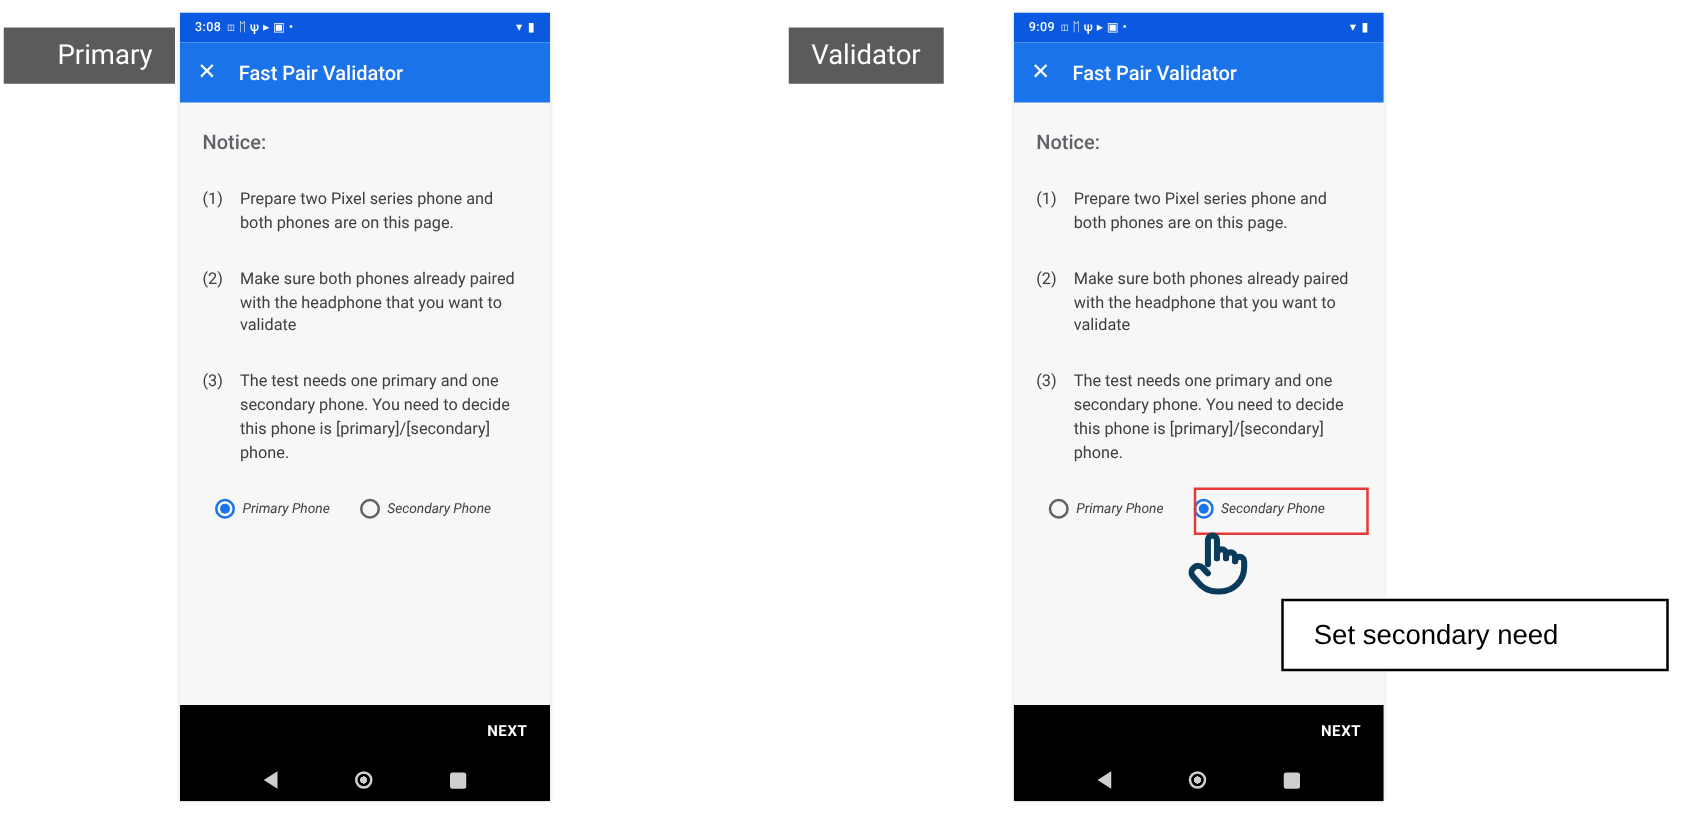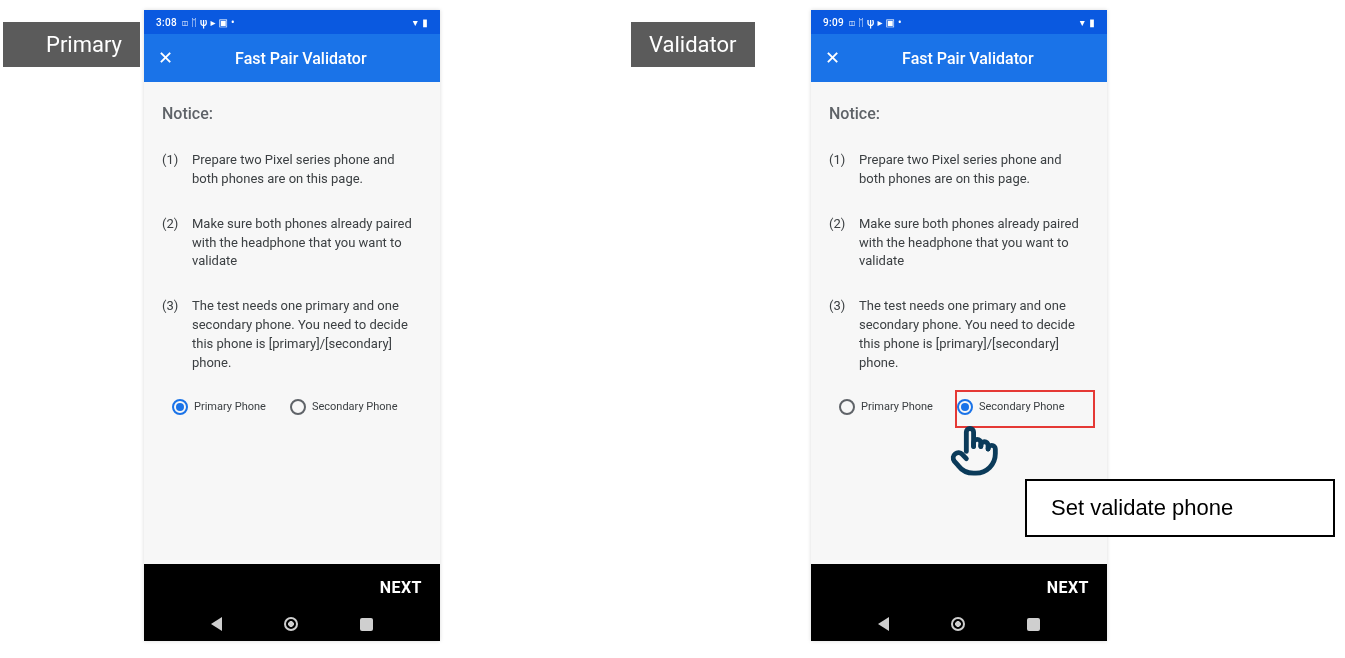--- a/index.html
+++ b/index.html
@@ -53,21 +53,20 @@
   }
   .close-x {
     font-size: 18px;
     font-weight: 300;
     cursor: pointer;
     line-height: 1;
   }
   .app-title {
     font-size: 16px;
     font-weight: 500;
-    margin-left: 44px;
   }
   .content {
     flex: 1;
     padding: 22px 18px 0 18px;
     color: #3c4043;
     overflow: hidden;
   }
   .notice-h {
     color: #5f6368;
     font-size: 16px;
@@ -81,20 +80,21 @@
     line-height: 1.45;
     margin-bottom: 26px;
     color: #3c4043;
   }
   .step .num { flex: 0 0 20px; }
   .radio-row {
     display: flex;
     gap: 24px;
     margin-top: 22px;
     padding-left: 10px;
+    font-style: italic;
   }
   .radio-item {
     display: flex;
     align-items: center;
     gap: 6px;
     font-size: 11px;
     cursor: pointer;
   }
   .radio {
     width: 16px;
@@ -118,21 +118,21 @@
   .bottom-bar {
     background: #000;
     color: #fff;
     height: 77px;
     position: relative;
   }
   .next-btn {
     position: absolute;
     top: 14px;
     right: 18px;
-    font-size: 16px;
+    font-size: 12px;
     font-weight: 700;
     letter-spacing: 0.5px;
     cursor: pointer;
   }
   .nav-row {
     position: absolute;
     bottom: 10px;
     left: 0; right: 0;
     display: flex;
     justify-content: space-around;
@@ -288,13 +288,13 @@
 
 <div class="pointer-icon" style="left:947px; top:420px;">
   <svg width="58" height="58" viewBox="0 0 24 24" fill="none" stroke="#0b3b5a" stroke-width="2" stroke-linecap="round" stroke-linejoin="round">
     <path d="M8 13V5a1.5 1.5 0 0 1 3 0v6"></path>
     <path d="M11 11V9.5a1.5 1.5 0 0 1 3 0V11"></path>
     <path d="M14 11v-.5a1.5 1.5 0 0 1 3 0V12"></path>
     <path d="M17 12a1.5 1.5 0 0 1 3 0v2a8 8 0 0 1-8 8h-1a8 8 0 0 1-6.4-3.2L3 17c-.7-1-.5-2.3.4-3 .9-.7 2.1-.6 2.9.2L8 16"></path>
   </svg>
 </div>
 
-<div class="callout" style="left:1025px; top:479px; width:310px;">Set validate phone</div>
+<div class="callout" style="left:1025px; top:479px; width:310px;">Set secondary need</div>
 
 </body></html>

